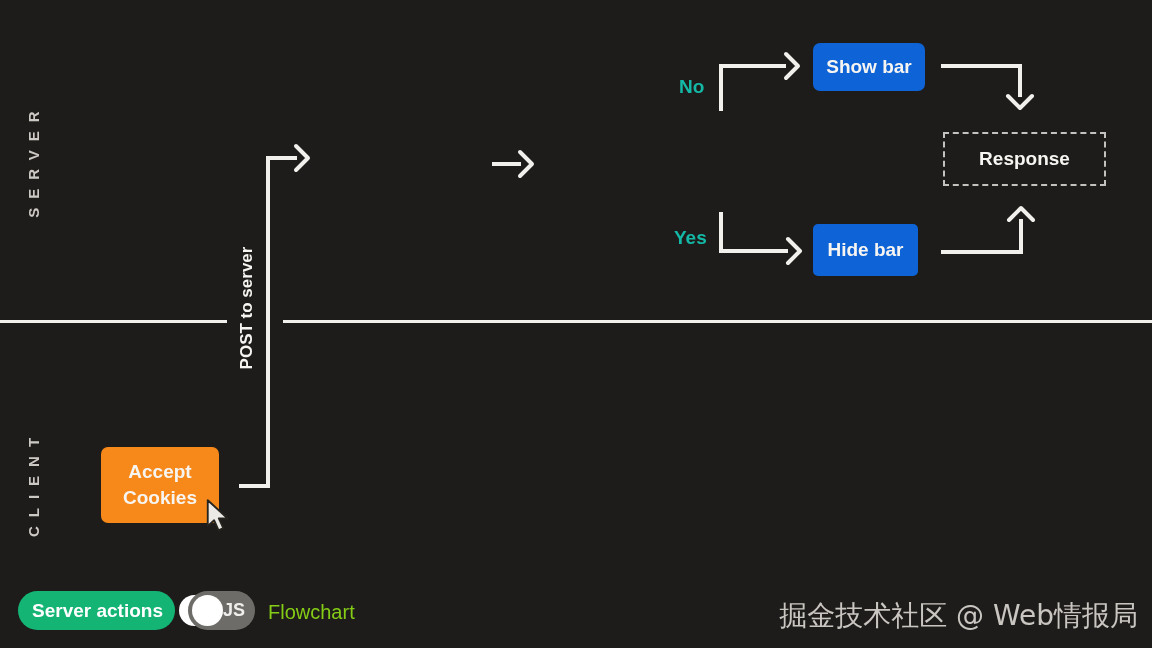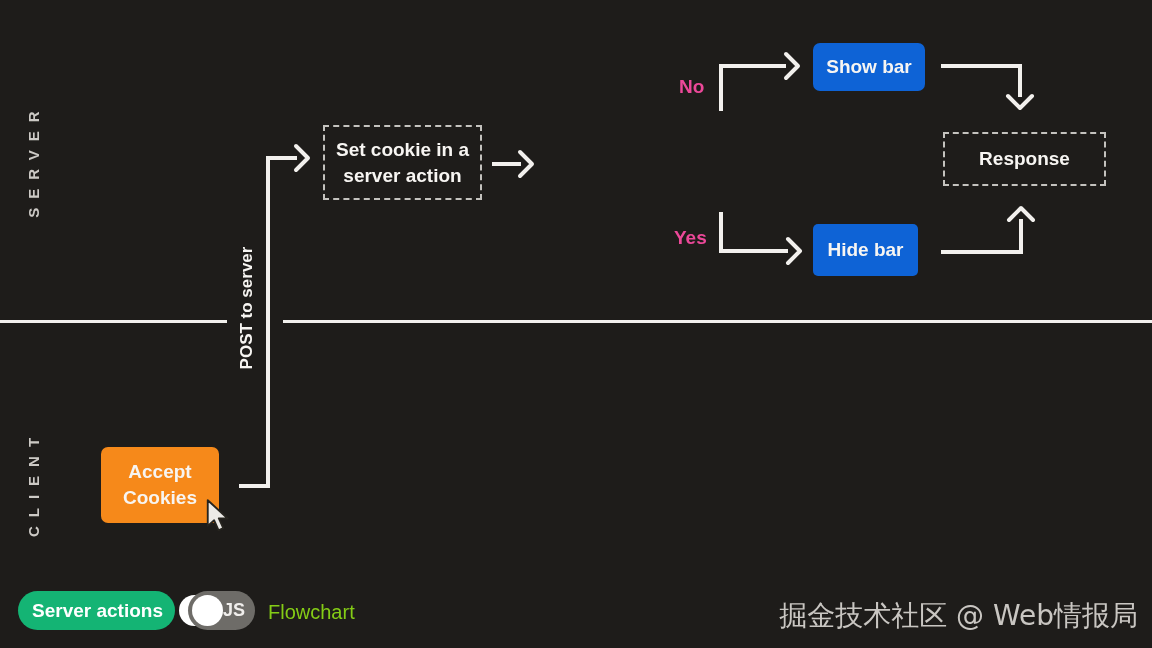--- a/index.html
+++ b/index.html
@@ -64,21 +64,21 @@
   .post-label {
     position: absolute; left: 247px; top: 308px;
     width: 200px; text-align: center;
     font-size: 17px; font-weight: bold; color: #f7f5f2;
     transform: translate(-50%,-50%) rotate(-90deg);
     white-space: nowrap;
   }
 
   .branch-label {
     position: absolute;
-    font-size: 19px; font-weight: bold; color: #ec4899;
+    font-size: 19px; font-weight: bold; color: #14b8a6;
   }
   .branch-label.no  { left: 679px; top: 76px; }
   .branch-label.yes { left: 674px; top: 227px; }
 
   .cursor { position: absolute; left: 206px; top: 499px; }
 
   .toggle {
     position: absolute; top: 591px; height: 39px;
     border-radius: 20px;
     display: flex; align-items: center;
@@ -133,21 +133,20 @@
     </g>
   </svg>
 
   <div class="lane-label server">SERVER</div>
   <div class="lane-label client">CLIENT</div>
   <div class="divider left"></div>
   <div class="divider right"></div>
 
   <div class="node accept">Accept Cookies</div>
   <div class="post-label">POST to server</div>
-  <div class="node setcookie">Set cookie in a server action</div>
   <div class="branch-label no">No</div>
   <div class="branch-label yes">Yes</div>
   <div class="node showbar">Show bar</div>
   <div class="node hidebar">Hide bar</div>
   <div class="node response">Response</div>
 
   <svg class="cursor" width="28" height="34" viewBox="0 0 24 29" xmlns="http://www.w3.org/2000/svg">
     <path d="M1.5 1 L1.5 23 L7 18.2 L10.7 26.7 L14.8 24.9 L11 16.6 L18.6 16.6 Z" fill="#eceae7" stroke="#26241f" stroke-width="1.6" stroke-linejoin="round"></path>
   </svg>
 

